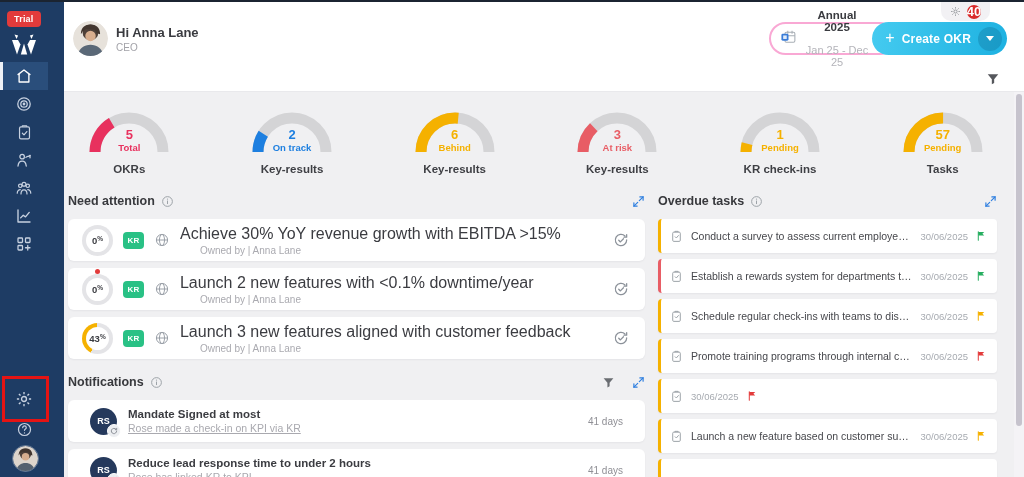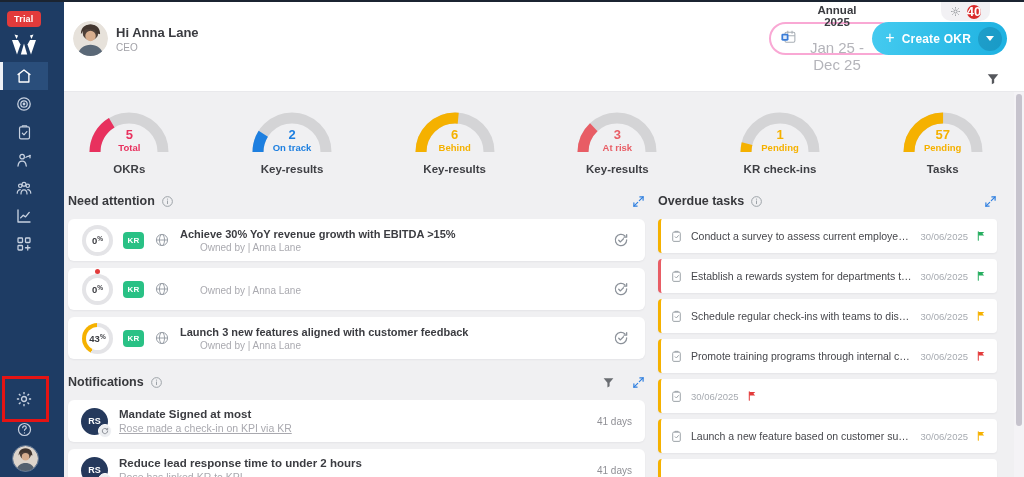--- a/index.html
+++ b/index.html
@@ -27,21 +27,21 @@
   .greet-name{position:absolute;left:68px;top:23px;font-size:13px;font-weight:bold;color:#3a3b40;}
   .greet-role{position:absolute;left:68px;top:40px;font-size:10px;color:#a2a2a8;}
   .top-pill{position:absolute;right:34px;top:0;height:19px;background:#f2f1f4;border-radius:0 0 10px 10px;
             display:flex;align-items:center;gap:6px;padding:0 9px;}
   .notif-badge{width:14px;height:14px;border-radius:50%;background:#d92b2b;color:#fff;font-size:13px;font-weight:bold;
                display:flex;align-items:center;justify-content:center;}
   .period{position:absolute;right:128px;top:20px;width:127px;height:33px;background:#fff;border:2px solid #f9a8d4;
           border-radius:18px;display:flex;align-items:center;padding:8px 9px;gap:7px;box-sizing:border-box;cursor:pointer;}
   .period-txt{flex:1;text-align:center;}
   .period-title{font-size:11.5px;font-weight:bold;color:#3a3b40;}
-  .period-range{font-size:15px;color:#b4b4ba;margin-top:11px;}
+  .period-range{font-size:11px;color:#b4b4ba;margin-top:11px;}
   .chev{width:0;height:0;border-left:4px solid transparent;border-right:4px solid transparent;border-top:5px solid #8d9095;}
   .create-okr{position:absolute;right:17px;top:20px;height:33px;border:none;border-radius:18px;cursor:pointer;
               background:linear-gradient(100deg,#45cbf0,#1db1e1);color:#fff;display:flex;align-items:center;gap:7px;
               padding:0 5px 0 13px;font-family:inherit;}
   .co-plus{font-size:16px;font-weight:400;line-height:1;margin-top:-2px;}
   .co-label{font-size:12px;font-weight:bold;letter-spacing:.2px;}
   .co-chev{width:24px;height:24px;border-radius:50%;background:rgba(8,84,120,.25);display:flex;align-items:center;justify-content:center;}
   .co-chev .chev{border-top-color:#fff;}
   .header-filter{position:absolute;right:24px;top:70px;cursor:pointer;}
 
@@ -69,26 +69,26 @@
             padding:0 14px;gap:10px;box-shadow:0 1px 2px rgba(20,20,40,.05);cursor:pointer;}
   .ring{position:relative;width:31px;height:31px;border-radius:50%;flex:0 0 auto;}
   .ring-in{position:absolute;left:4px;top:4px;width:23px;height:23px;border-radius:50%;background:#fff;
            display:flex;align-items:center;justify-content:center;font-weight:bold;color:#3a3b40;}
   .ring-in b{font-size:9.5px;}
   .ring-in i{font-style:normal;font-size:6.5px;margin-top:-3px;}
   .alert-dot{position:absolute;left:13px;top:-5px;width:5px;height:5px;border-radius:50%;background:#e23b3b;}
   .kr-badge{flex:0 0 auto;background:#29c185;color:#fff;font-size:8px;font-weight:bold;border-radius:4px;
             padding:4px 4.5px;letter-spacing:.2px;}
   .att-txt{flex:1;min-width:0;}
-  .att-title{font-size:11px;font-weight:bold;color:#3b3c41;white-space:nowrap;overflow:hidden;text-overflow:ellipsis;}
+  .att-title{font-size:16px;font-weight:normal;color:#3b3c41;white-space:nowrap;overflow:hidden;text-overflow:ellipsis;}
   .att-owner{font-size:10px;color:#aaaab0;margin-top:2px;margin-left:20px;}
   .checkin-btn{background:none;border:none;padding:2px;cursor:pointer;display:flex;}
 
   .notif-card{height:42px;background:#fff;border-radius:6px;margin-bottom:7px;display:flex;align-items:center;
-              padding:0 13px;gap:11px;box-shadow:0 1px 2px rgba(20,20,40,.05);cursor:pointer;}
+              padding:0 22px;gap:11px;box-shadow:0 1px 2px rgba(20,20,40,.05);cursor:pointer;}
   .n-avatar{position:relative;width:27px;height:27px;border-radius:50%;background:#25395c;color:#fff;
             display:flex;align-items:center;justify-content:center;font-size:9px;font-weight:bold;flex:0 0 auto;}
   .n-sub{position:absolute;right:-4px;bottom:-3px;width:12px;height:12px;border-radius:50%;background:#eceef1;
          border:1.5px solid #fff;display:flex;align-items:center;justify-content:center;}
   .n-txt{flex:1;min-width:0;}
   .n-title{font-size:11.5px;font-weight:bold;color:#3b3c41;white-space:nowrap;overflow:hidden;text-overflow:ellipsis;}
   .n-sub-title{font-size:10.5px;color:#a9a9af;margin-top:2px;white-space:nowrap;overflow:hidden;text-overflow:ellipsis;text-decoration:underline;}
   .n-time{font-size:10px;color:#8f8f95;flex:0 0 auto;}
   .notifications-block{margin-top:13px;}
 
@@ -398,20 +398,21 @@
                 </div>
                 <span class="kr-badge">KR</span>
                 <span style="display:flex">
                   <svg viewBox="0 0 24 24" width="16" height="16" fill="none" stroke="#9aa0a8" stroke-width="1.5">
                     <circle cx="12" cy="12" r="8.4"></circle>
                     <ellipse cx="12" cy="12" rx="3.8" ry="8.4"></ellipse>
                     <path d="M3.6 12h16.8"></path>
                   </svg>
                 </span>
                 <div class="att-txt">
+                  <div class="att-title">Launch 2 new features with &lt;0.1% downtime/year</div>
                   <div class="att-owner">Owned by | Anna Lane</div>
                 </div>
                 <button class="checkin-btn">
                   <svg viewBox="0 0 24 24" width="16" height="16" fill="none" stroke="#8b9199" stroke-width="1.9" stroke-linecap="round" stroke-linejoin="round">
                     <path d="M20.5 12a8.5 8.5 0 1 1-2.5-6"></path>
                     <path d="M20.5 3.8v4h-4"></path>
                     <path d="M8.6 12.4l2.5 2.5 4.6-4.8"></path>
                   </svg>
                 </button>
               </div>

